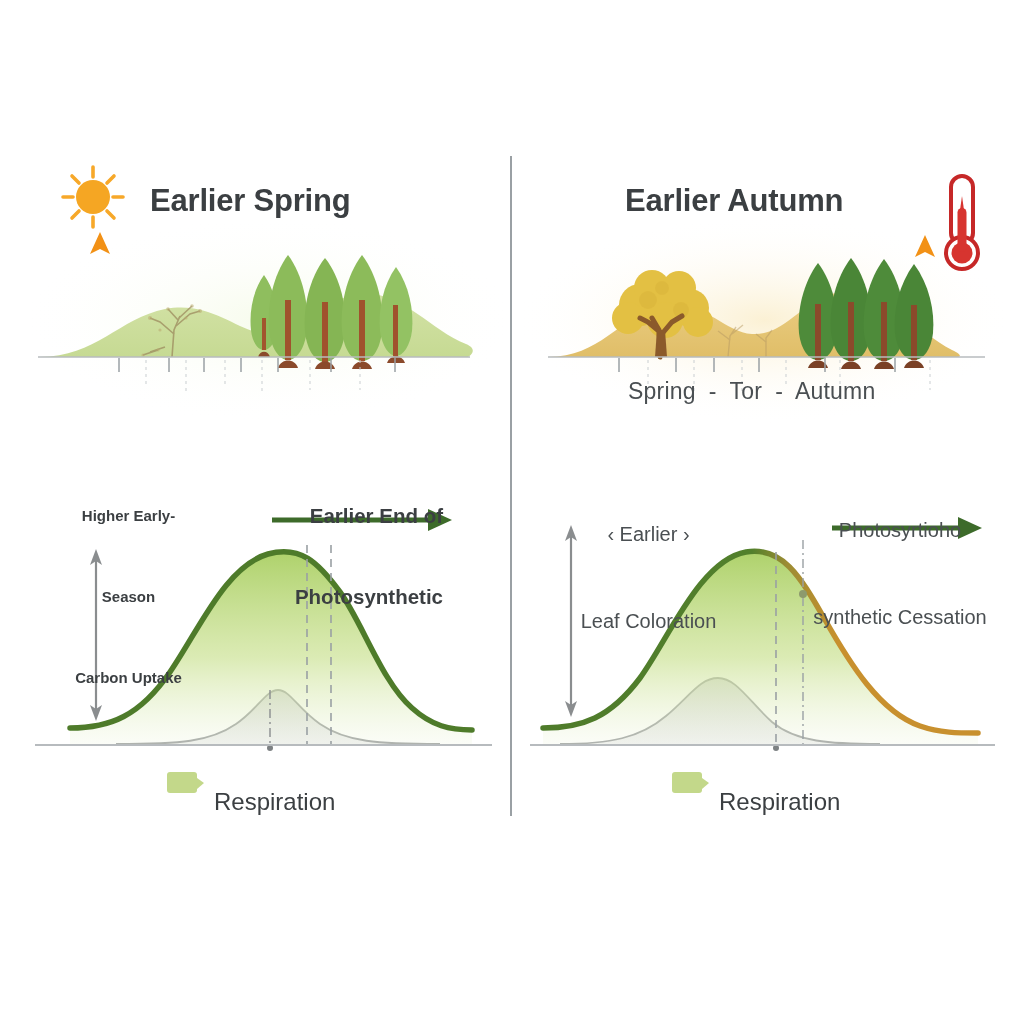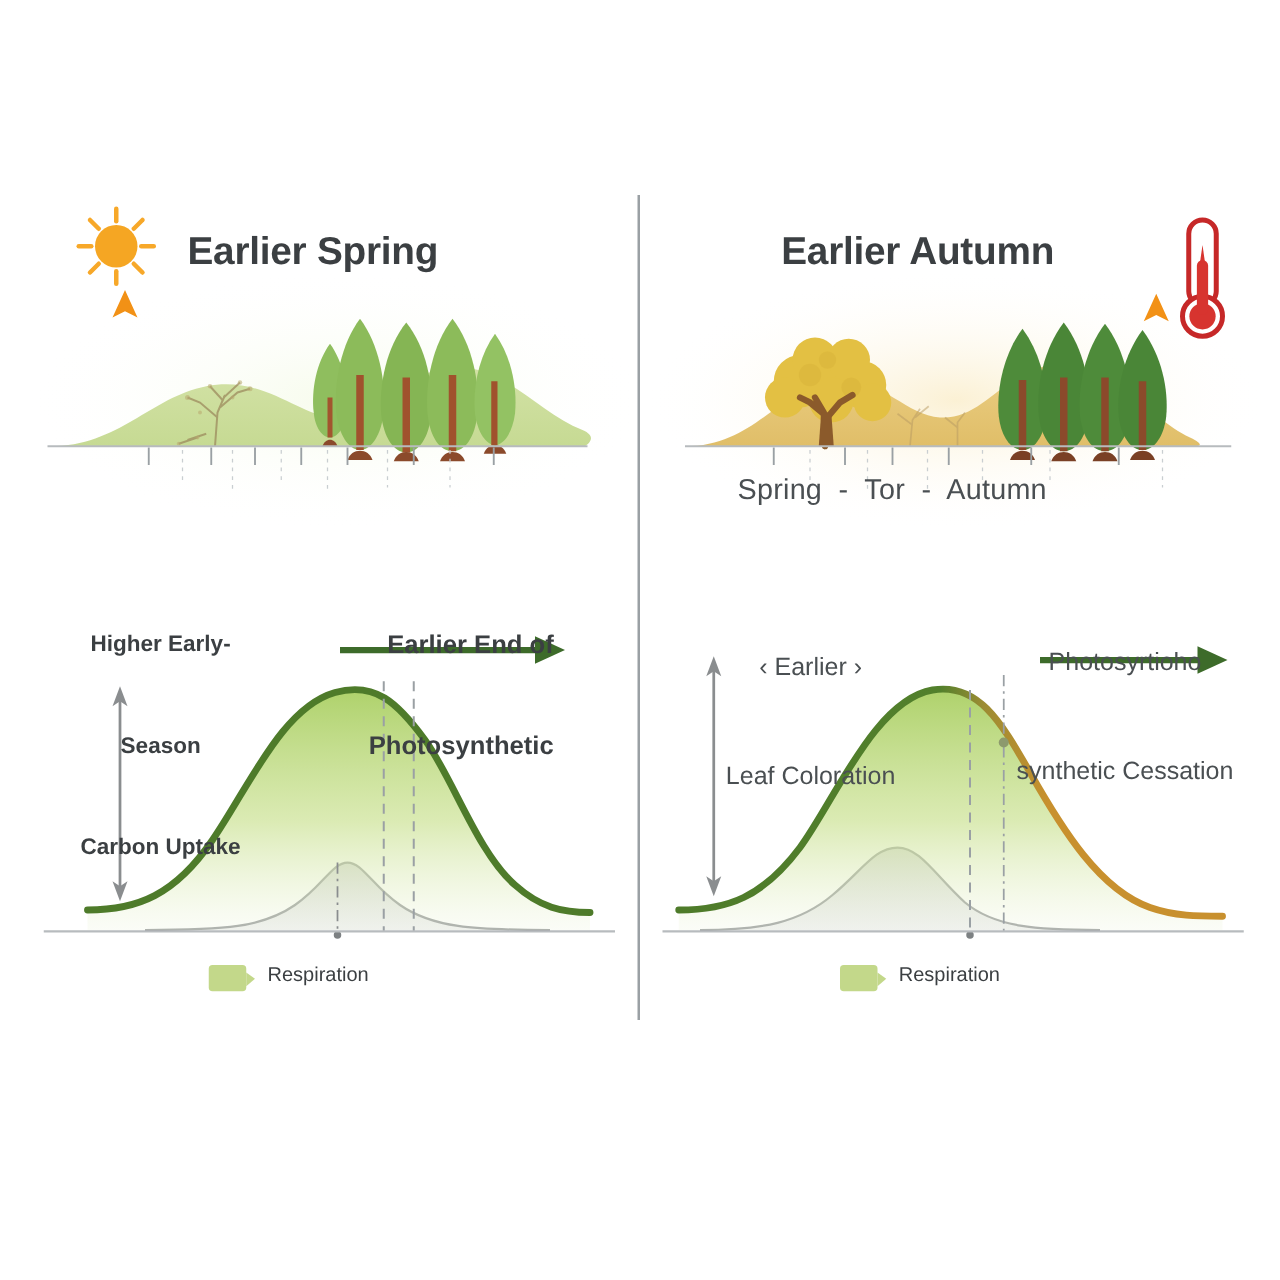--- a/index.html
+++ b/index.html
@@ -12,30 +12,30 @@
   svg.layer{position:absolute;left:0;top:0;width:1024px;height:1024px;}
   .txt{position:absolute;white-space:pre;}
 
   .panel-title{
     font-size:31px;font-weight:bold;color:#3b3f42;letter-spacing:-0.2px;
   }
   .timeline-label{
     font-size:23px;color:#4a4f52;letter-spacing:0.2px;
   }
   .anno-bold{
-    font-size:18px;font-weight:bold;color:#3b3f42;line-height:27px;text-align:center;
+    font-size:15px;font-weight:bold;color:#3b3f42;line-height:27px;text-align:center;
   }
   .anno-reg{
     font-size:20.5px;font-weight:bold;color:#3b3f42;line-height:27px;text-align:right;
   }
   .anno-light{
     font-size:20px;color:#4a4f52;line-height:29px;text-align:center;font-weight:normal;
   }
   .legend-label{
-    font-size:16px;color:#3b3f42;
+    font-size:24px;color:#3b3f42;margin-top:16px;
   }
 </style>
 </head>
 <body>
 
 <div id="stage">
 
   <svg class="layer" viewBox="0 0 1024 1024">
     <defs>
       <linearGradient id="gppGradL" x1="0" y1="0" x2="0" y2="1">
@@ -365,21 +365,21 @@
       <g>
         <rect x="672" y="772" width="30" height="21" rx="3" fill="#C3D88A"></rect>
         <path d="M702 778 L709 783 L702 789 Z" fill="#C3D88A"></path>
       </g>
     </g>
   </svg>
 
   <div class="txt panel-title" style="left:150px;top:183px;">Earlier Spring</div>
   <div class="txt panel-title" style="left:625px;top:183px;">Earlier Autumn</div>
 
-  <div class="txt timeline-label" style="left:590px;top:378px;">Spring  -  Tor  -  Autumn</div>
+  <div class="txt timeline-label" style="left:628px;top:378px;">Spring  -  Tor  -  Autumn</div>
 
   <div class="txt anno-bold" style="left:36px;top:448px;width:185px;">
     <div>Higher Early-</div>
     <div>Season</div>
     <div>Carbon Uptake</div>
   </div>
   <div class="txt anno-reg" style="left:258px;top:448px;width:185px;">
     <div>Earlier End of</div>
     <div>Photosynthetic</div>
   </div>

